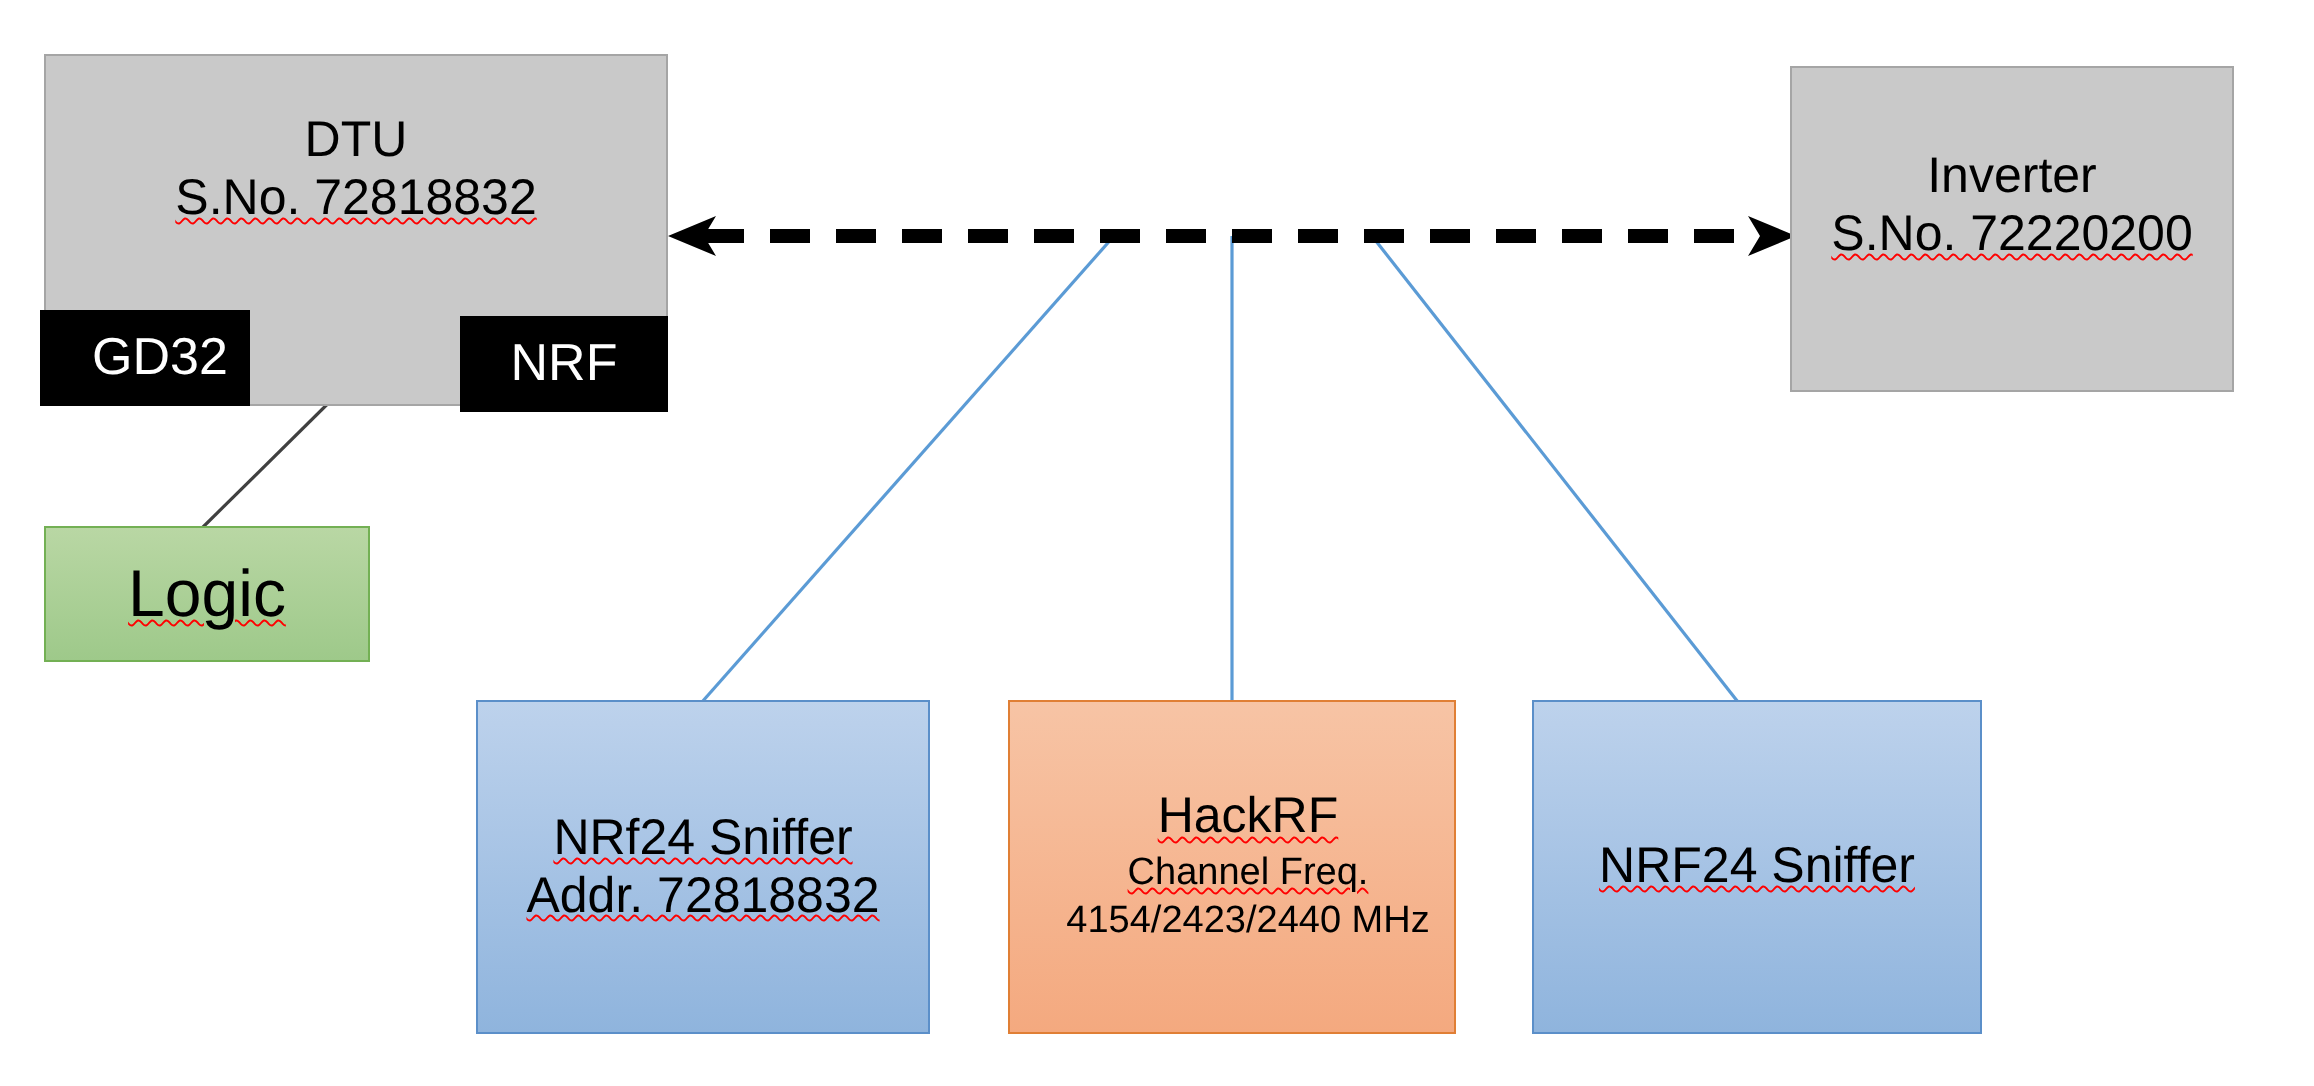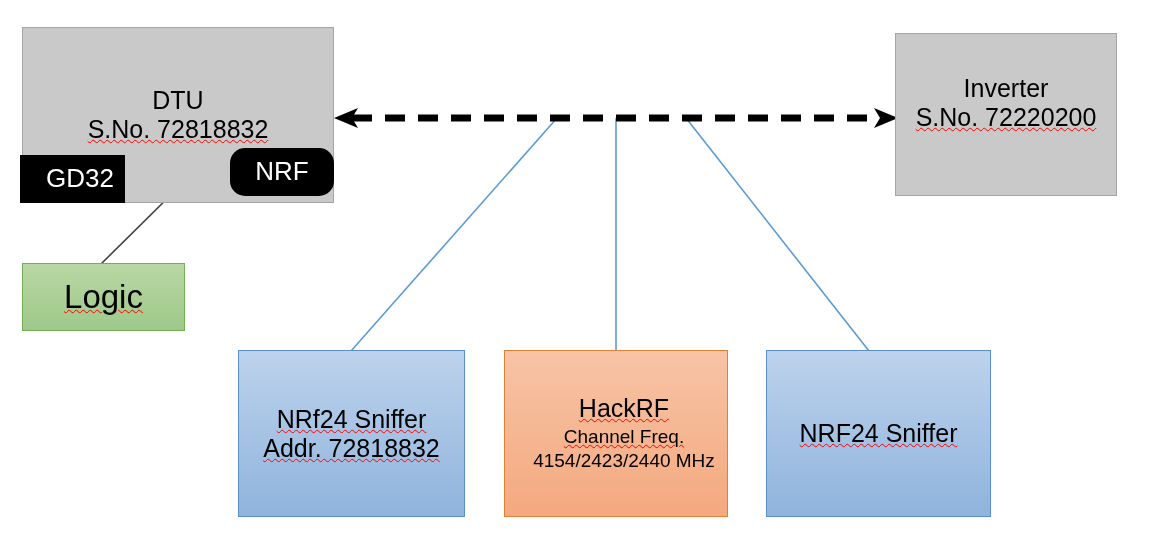--- a/index.html
+++ b/index.html
@@ -36,21 +36,21 @@
     background: #c9c9c9;
     border: 1px solid #a5a5a5;
     font-size: 25px;
   }
   #dtu-box {
     left: 22px;
     top: 27px;
     width: 312px;
     height: 176px;
     justify-content: flex-start;
-    padding-top: 58px;
+    padding-top: 28px;
   }
   #inverter-box {
     left: 895px;
     top: 33px;
     width: 222px;
     height: 163px;
     justify-content: flex-start;
     padding-top: 40px;
   }
 
@@ -63,24 +63,23 @@
   }
   #gd32-box {
     left: 20px;
     top: 155px;
     width: 105px;
     height: 48px;
     padding-left: 15px;
   }
   #nrf-box {
     left: 230px;
-    top: 148px;
+    top: 158px;
     width: 104px;
     height: 48px;
-    border-radius: 15px;
   }
 
   
   #logic-box {
     left: 22px;
     top: 263px;
     width: 163px;
     height: 68px;
     background: linear-gradient(180deg, #b9d7a4 0%, #9ec98a 100%);
     border: 1px solid #73b054;

